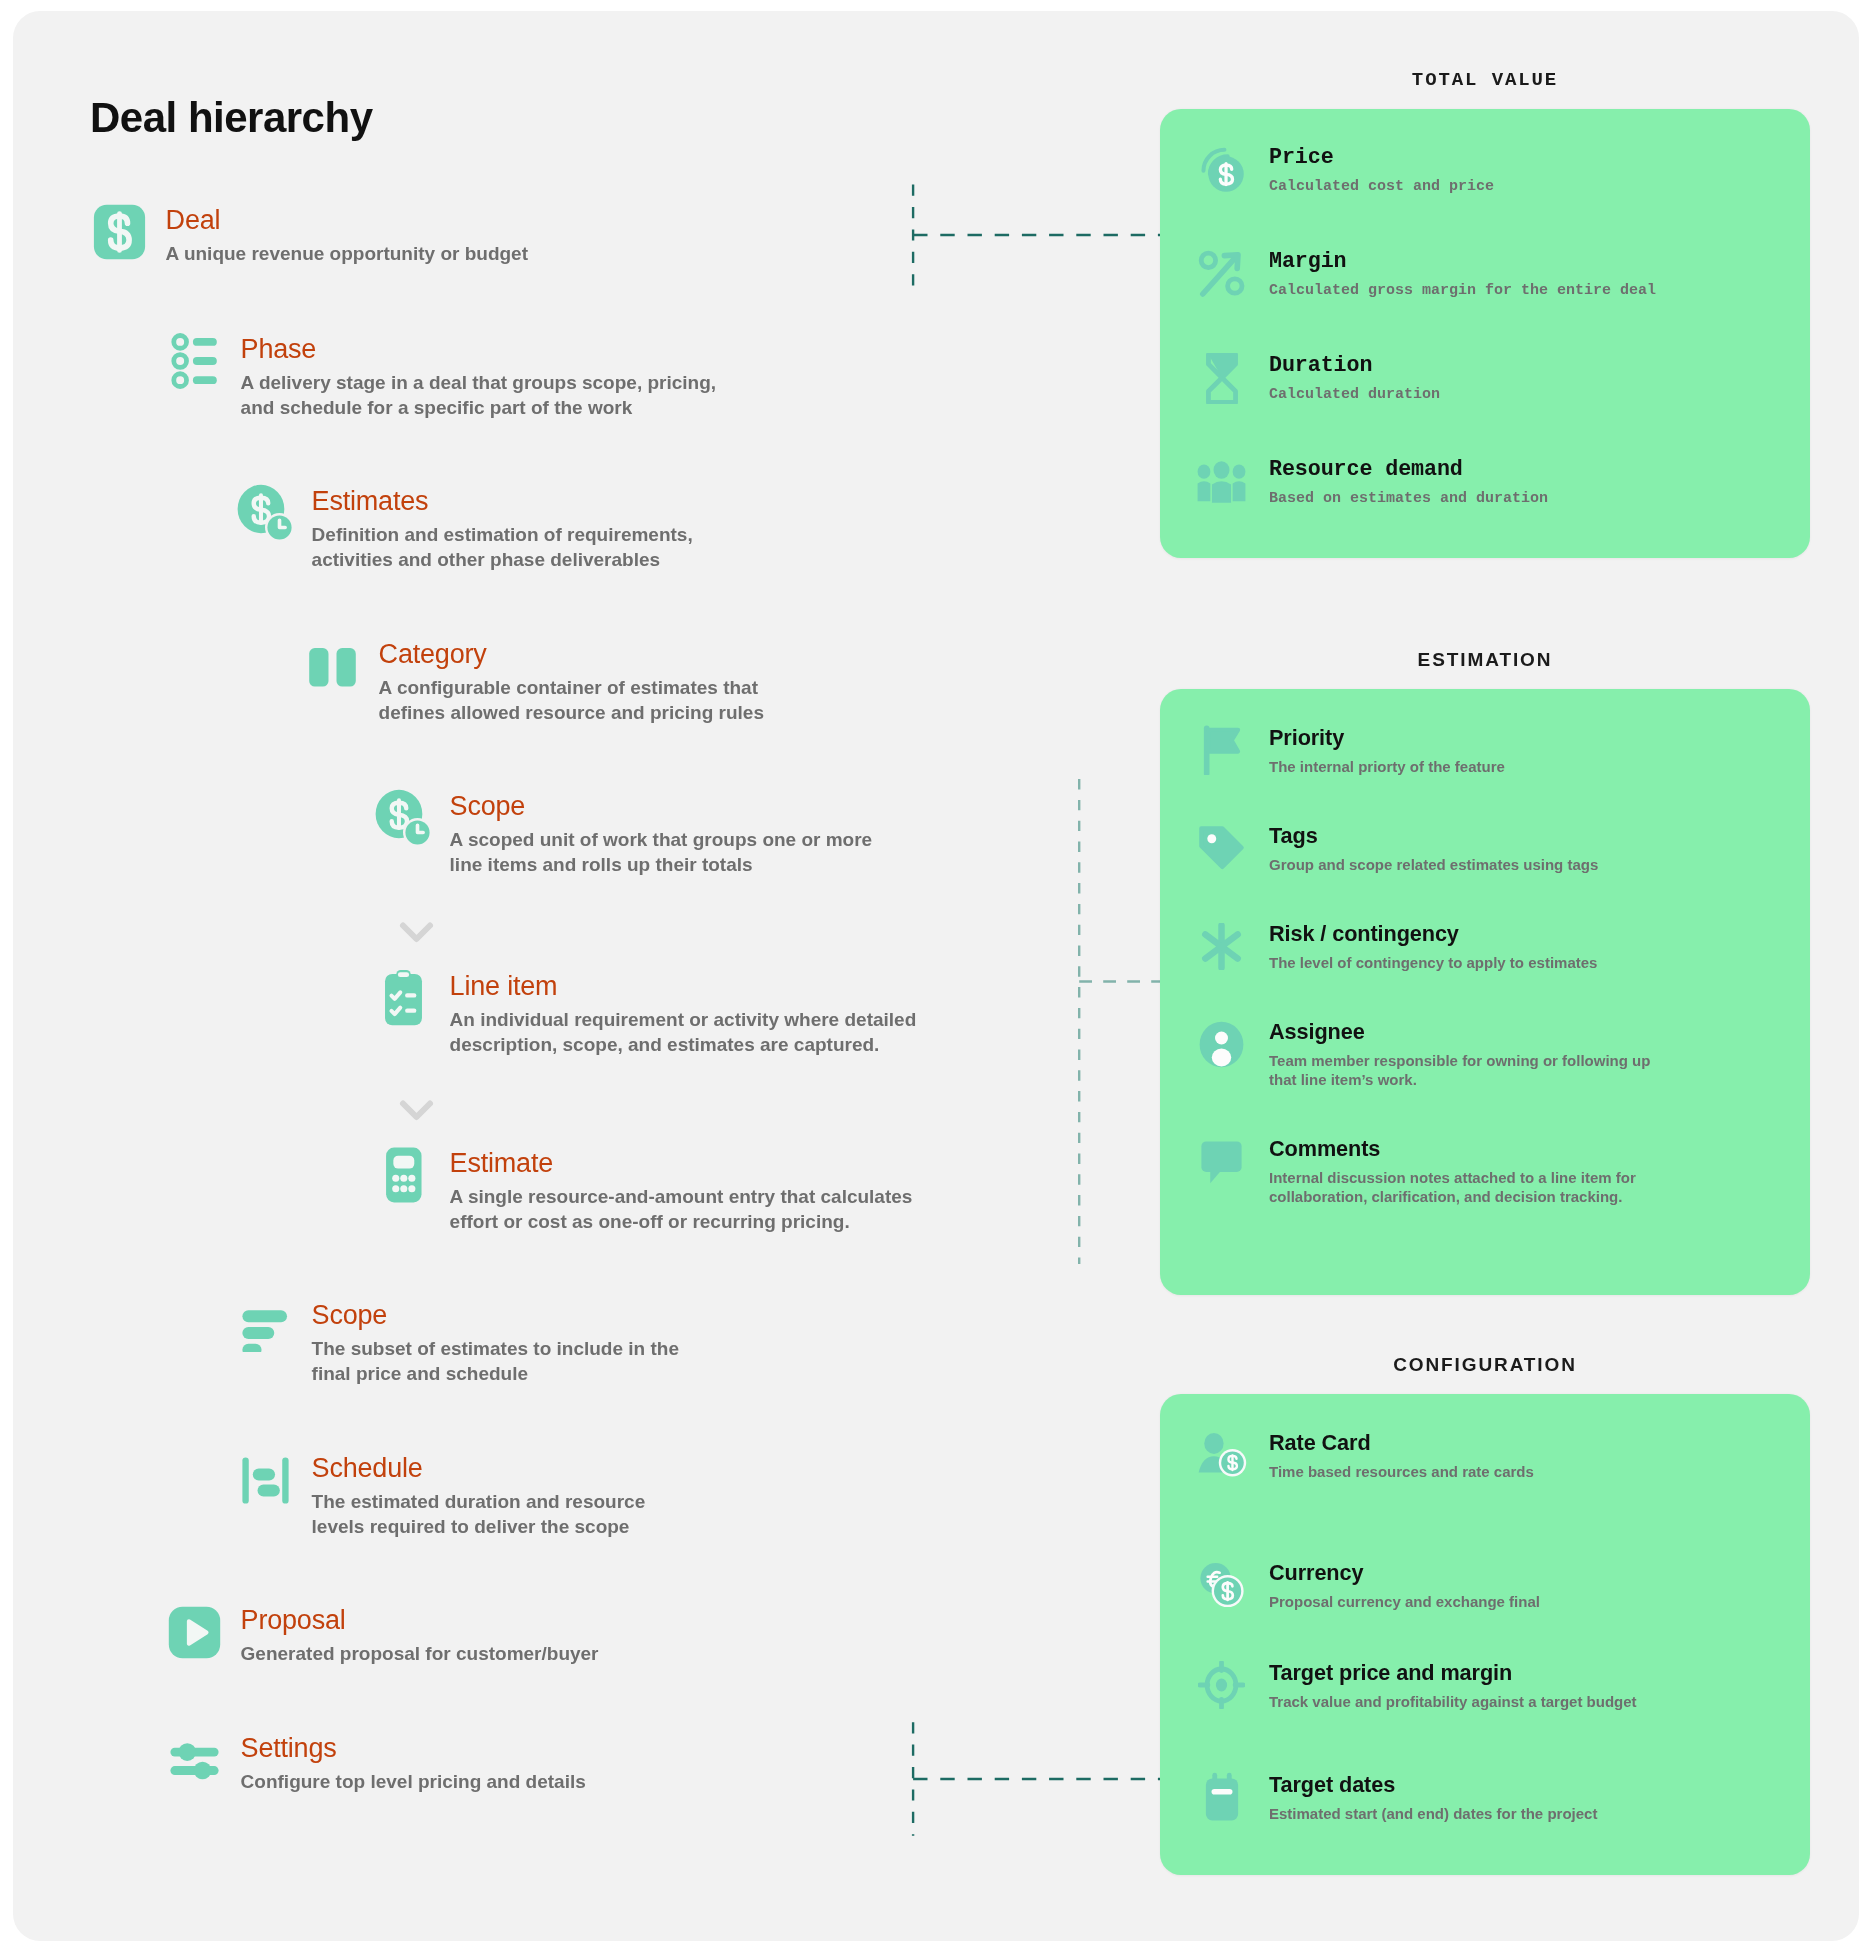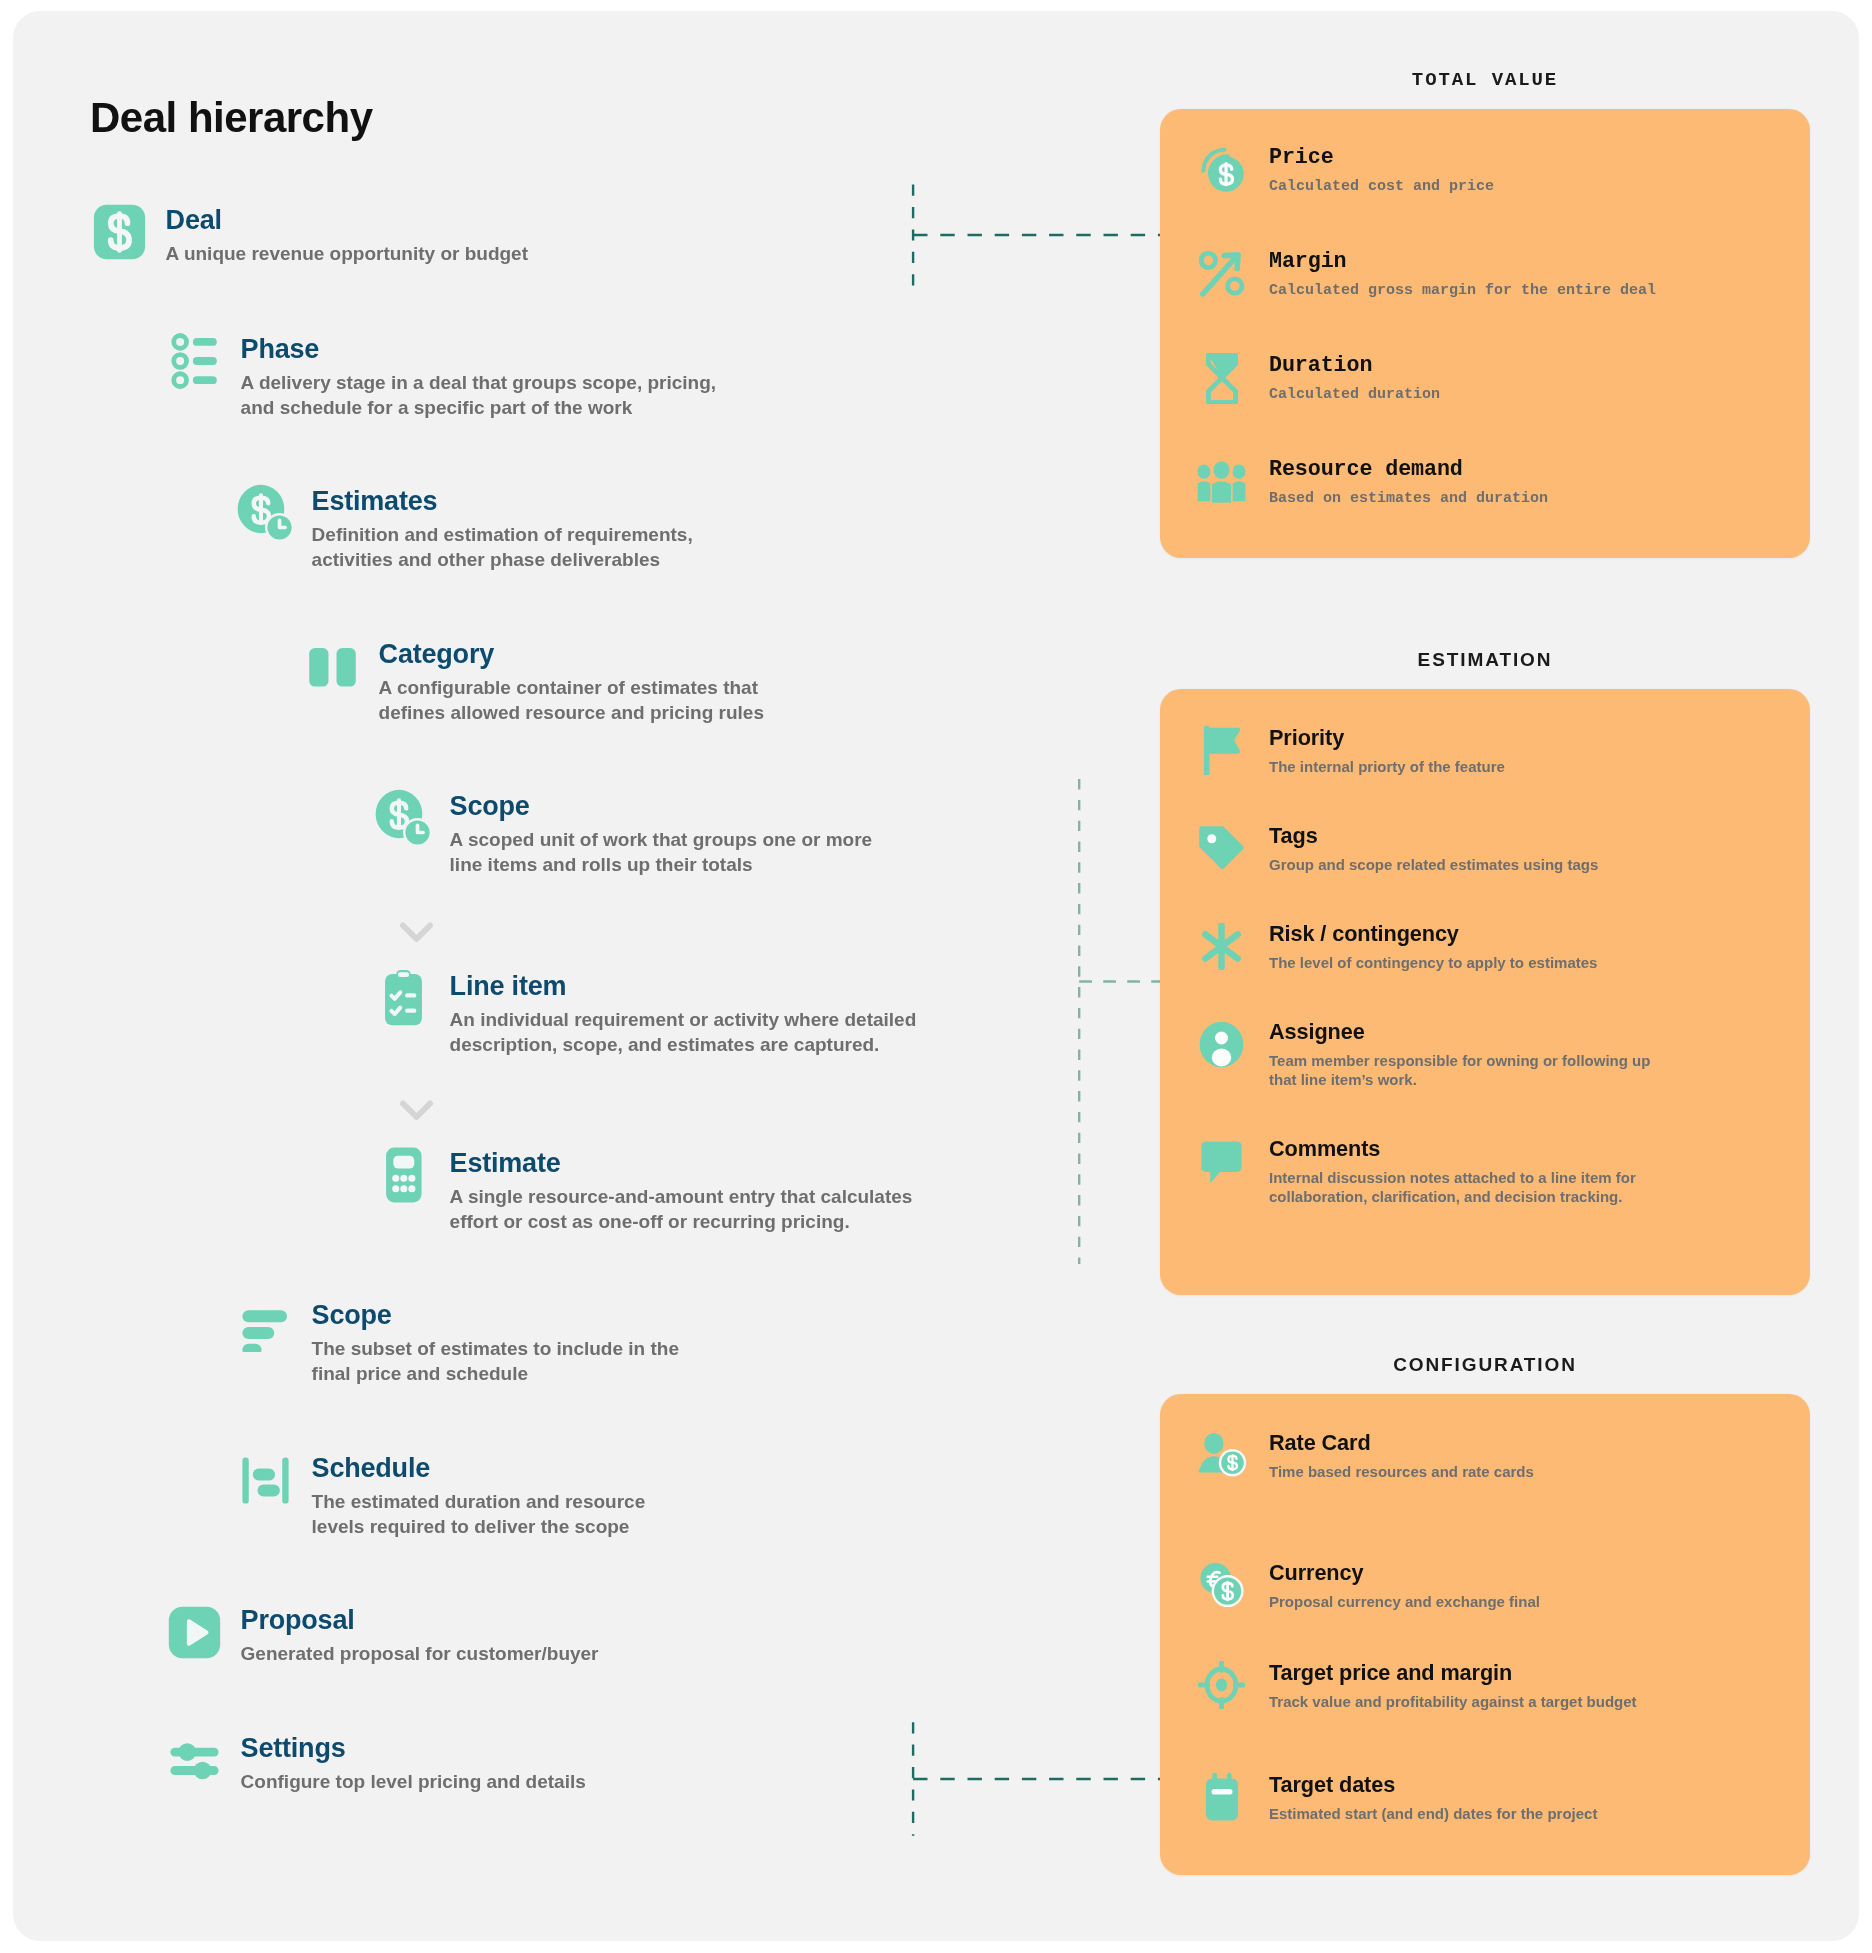--- a/index.html
+++ b/index.html
@@ -39,22 +39,22 @@
     gap: 17.6px;
   }
   .hicon {
     flex: 0 0 auto;
     width: 58px; height: 58px;
     display: flex; align-items: center; justify-content: center;
   }
   .htext { padding-top: 1.6px; }
   .htitle {
     font-size: 27px;
-    font-weight: 700;
-    color: #0c4a6e;
+    font-weight: 400;
+    color: #c2410c;
     line-height: 1.12;
     letter-spacing: -0.2px;
   }
   .hdesc {
     font-size: 19px;
     font-weight: 600;
     color: #6e6e6e;
     line-height: 1.32;
     margin-top: 5.6px;
     white-space: pre-line;
@@ -69,21 +69,21 @@
   .panel { position: absolute; width: 650px; }
   .panel-title {
     text-align: center;
     font-size: 19px;
     font-weight: 700;
     letter-spacing: 1.9px;
     color: #1b1b1b;
     margin-bottom: 17.6px;
   }
   .card {
-    background: #fdba74;
+    background: #86efac;
     border-radius: 21px;
     padding: 35px 35px 35px 35px;
     box-shadow: 0 0.8px 2.4px rgba(0,0,0,0.05);
   }
   .crow {
     display: flex;
     align-items: flex-start;
     gap: 21px;
   }
   .cicon {

